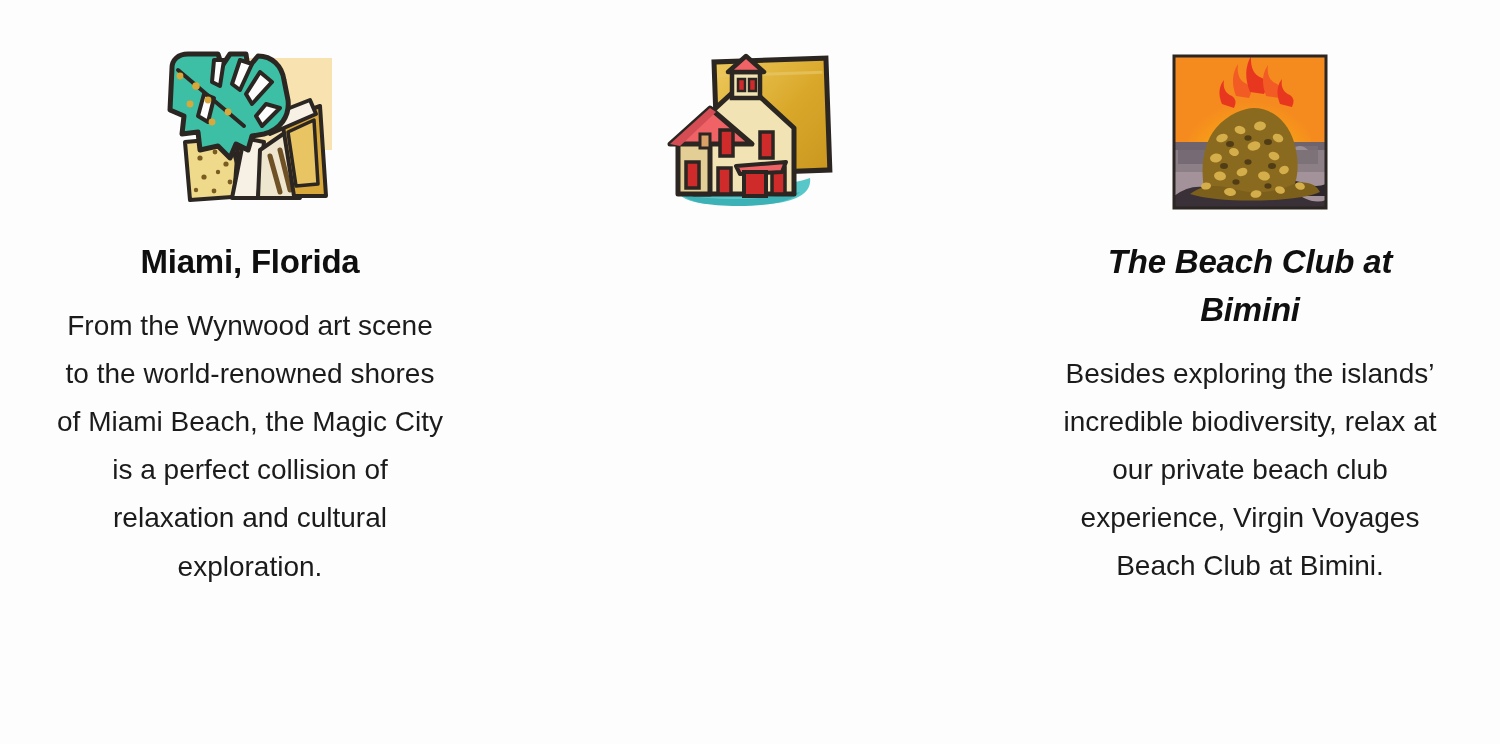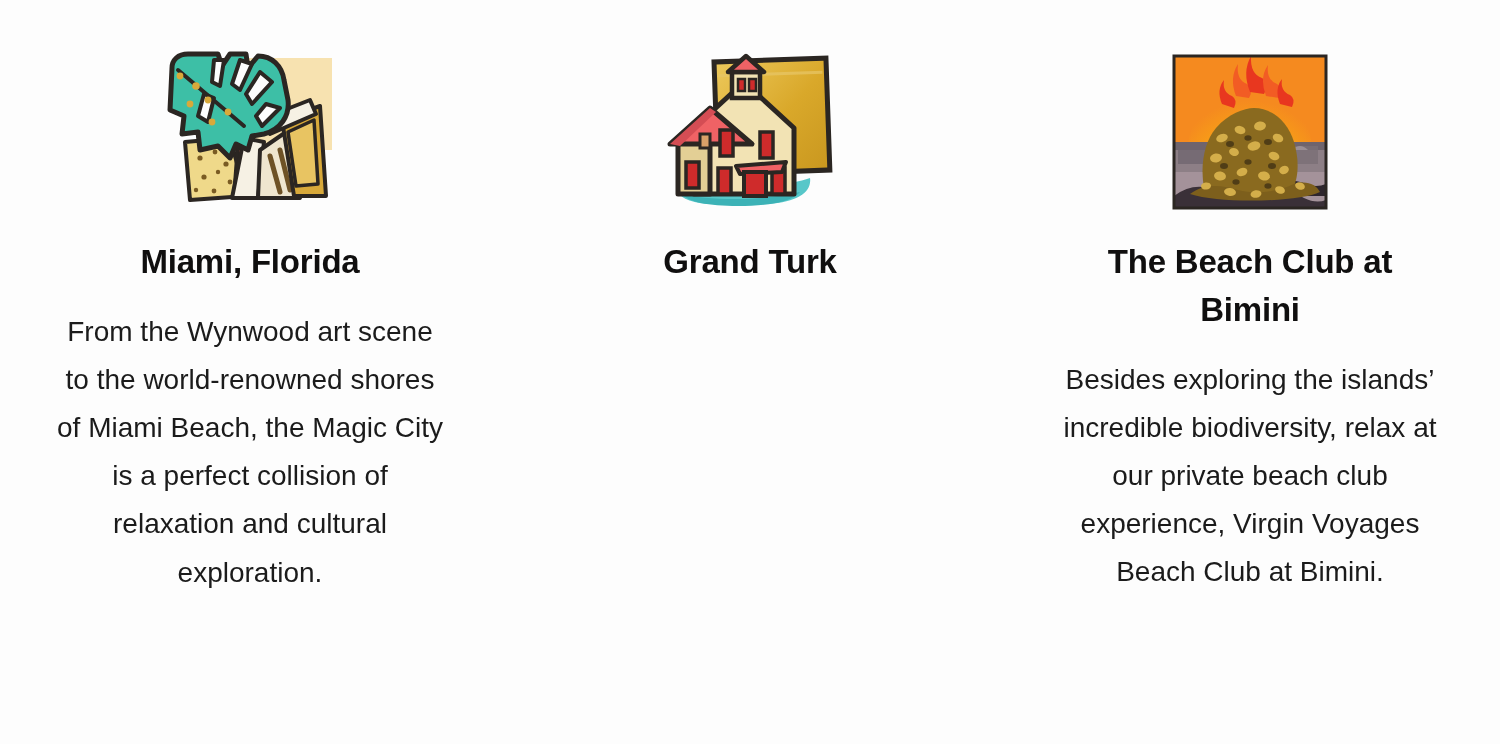--- a/index.html
+++ b/index.html
@@ -49,26 +49,26 @@
     letter-spacing: -0.2px;
     color: #100f0f;
     margin: 0 0 14px 0;
     max-width: 360px;
   }
   .card-body {
     font-size: 28px;
     font-weight: 400;
     line-height: 1.72;
     color: #1b1b1b;
-    margin: 8px;
+    margin: 2px;
     max-width: 392px;
   }
 
   .col-2 .card-body { max-width: 382px; }
-  .col-3 .card-title { max-width: 350px; }
+  .col-3 .card-title { max-width: 350px; font-style: italic; }
   .col-3 .card-body { max-width: 390px; text-align: center; }
 </style>
 </head>
 <body>
 
 <div class="destinations-grid">
 
   <div class="destination-card col-1">
 
     <div class="illustration">
@@ -185,21 +185,20 @@
         </g>
 
         <path d="M76 120 L126 116 L122 126 L80 128 Z" fill="#ef6265" stroke="#2b2622" stroke-width="4" stroke-linejoin="round"></path>
 
         <rect x="84" y="126" width="22" height="24" fill="#cf2b2b" stroke="#2b2622" stroke-width="4"></rect>
 
         <rect x="40" y="88" width="10" height="14" fill="#d9a068" stroke="#2b2622" stroke-width="3"></rect>
       </svg>
     </div>
 
-    <h3 class="card-title">Grand Turk</h3>
   </div>
 
   <div class="destination-card col-3">
 
     <div class="illustration">
       <svg viewBox="0 0 180 178" xmlns="http://www.w3.org/2000/svg">
         <defs>
           <radialGradient id="sunGlow" cx="0.5" cy="0.72" r="0.62">
             <stop offset="0%" stop-color="#fde07a"></stop>
             <stop offset="38%" stop-color="#fbc21c"></stop>

